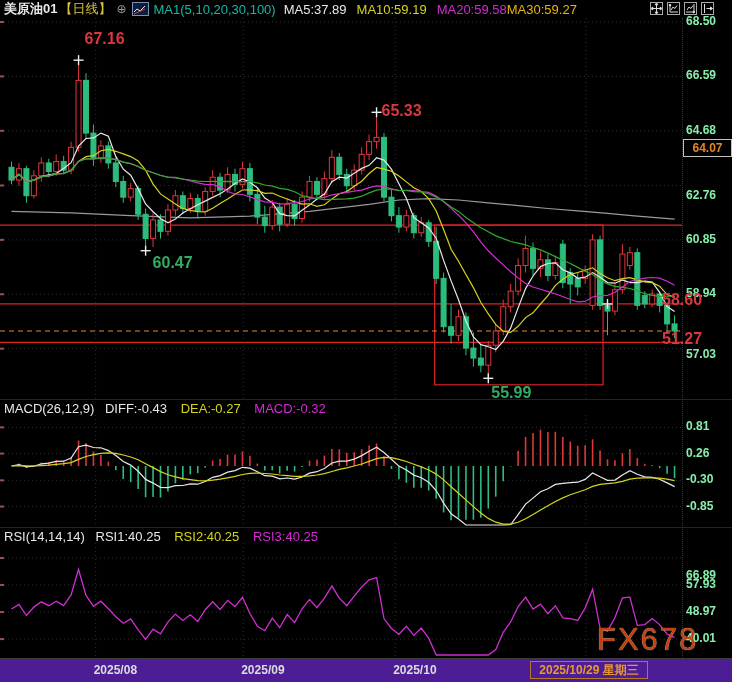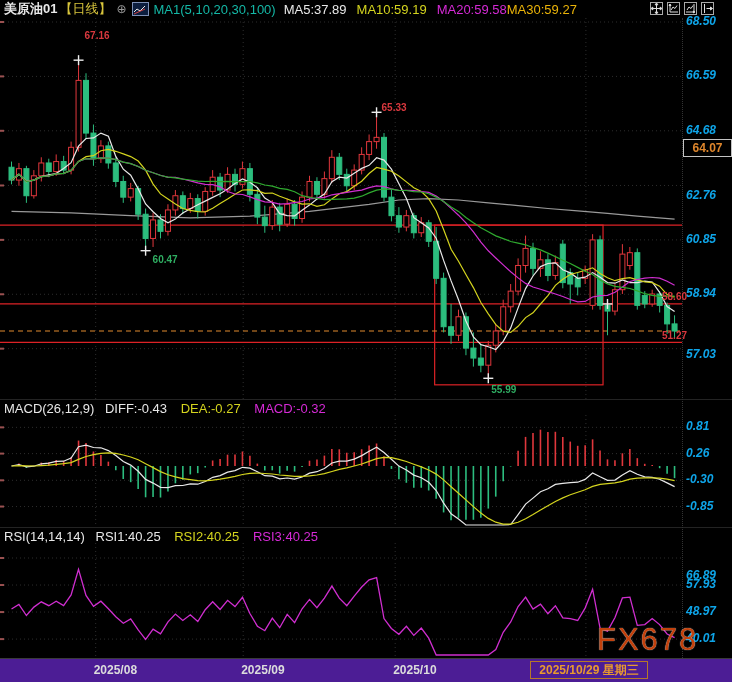--- a/index.html
+++ b/index.html
@@ -19,22 +19,22 @@
   .hdr .ma20{color:#d62ad6;margin-left:10px;}
   .hdr .ma30{color:#eab308;margin-left:0;}
   .toolbar{position:absolute;right:18px;top:2px;display:flex;}
   .tbtn{width:13px;height:13px;border:1px solid #aaa;background:#000;margin-left:4px;padding:0;
         display:flex;align-items:center;justify-content:center;cursor:pointer;}
   .tbtn svg{display:block;}
   
   .panel-svg{position:absolute;left:0;}
   .sep{position:absolute;left:0;width:732px;height:1px;background:#232323;}
   .axis-col{position:absolute;left:682px;top:18px;height:640px;border-left:1px dotted #333;}
-  .axis-lbl{position:absolute;left:686px;width:46px;color:#0ea5e9;font-size:12px;font-weight:bold;font-style:italic;}
-  .chart-lbl{position:absolute;font-size:10px;font-weight:bold;white-space:nowrap;}
+  .axis-lbl{position:absolute;left:686px;width:46px;color:#86efac;font-size:12px;font-weight:bold;}
+  .chart-lbl{position:absolute;font-size:16px;font-weight:bold;white-space:nowrap;}
   .chart-lbl.red{color:#d9383e;}
   .chart-lbl.green{color:#2fae62;}
   .marker-box{position:absolute;left:683px;top:139px;width:47px;height:16px;border:1px solid #c4c4c4;
        background:#000;color:#df862c;font-size:12px;font-weight:bold;text-align:center;line-height:16px;}
   .ind-hdr{position:absolute;left:4px;height:14px;font-size:13px;white-space:nowrap;}
   .ind-hdr .w{color:#e8e8e8;}
   .ind-hdr .y{color:#d4d41e;margin-left:10px;}
   .ind-hdr .m{color:#d62ad6;margin-left:10px;}
   .ind-hdr .sp{margin-left:7px;}
   

